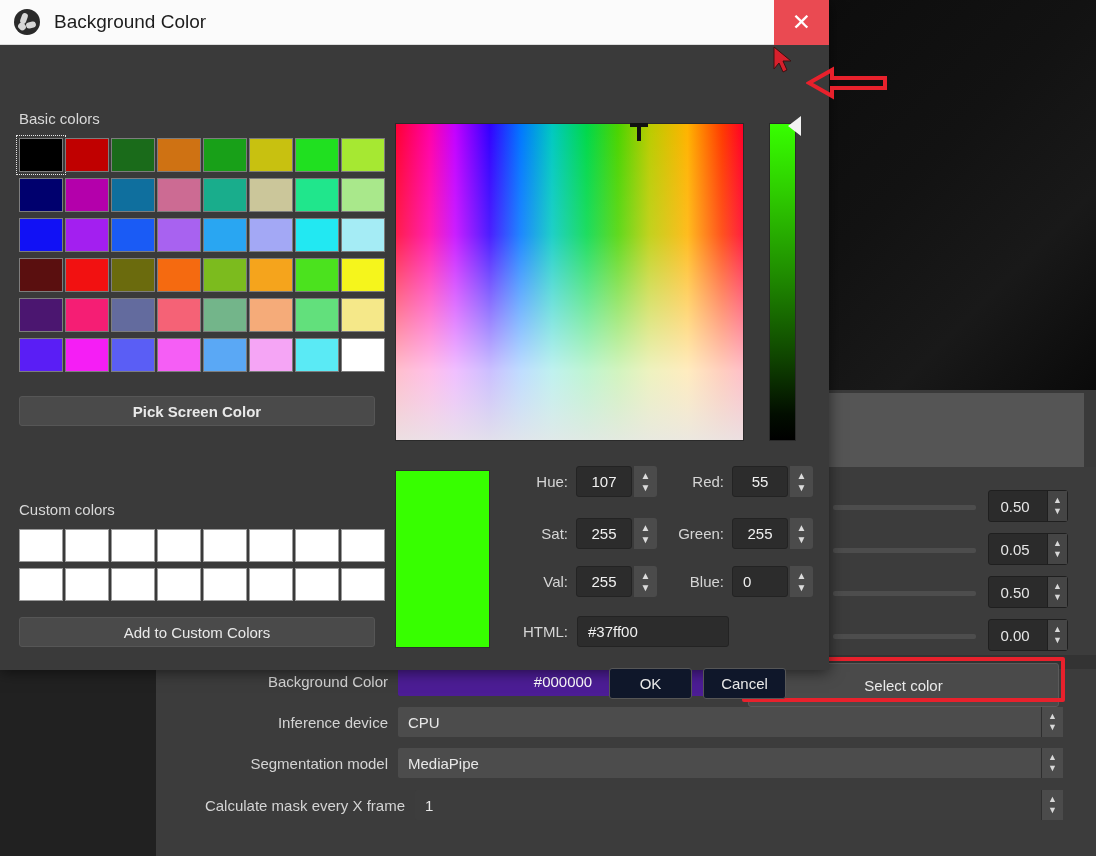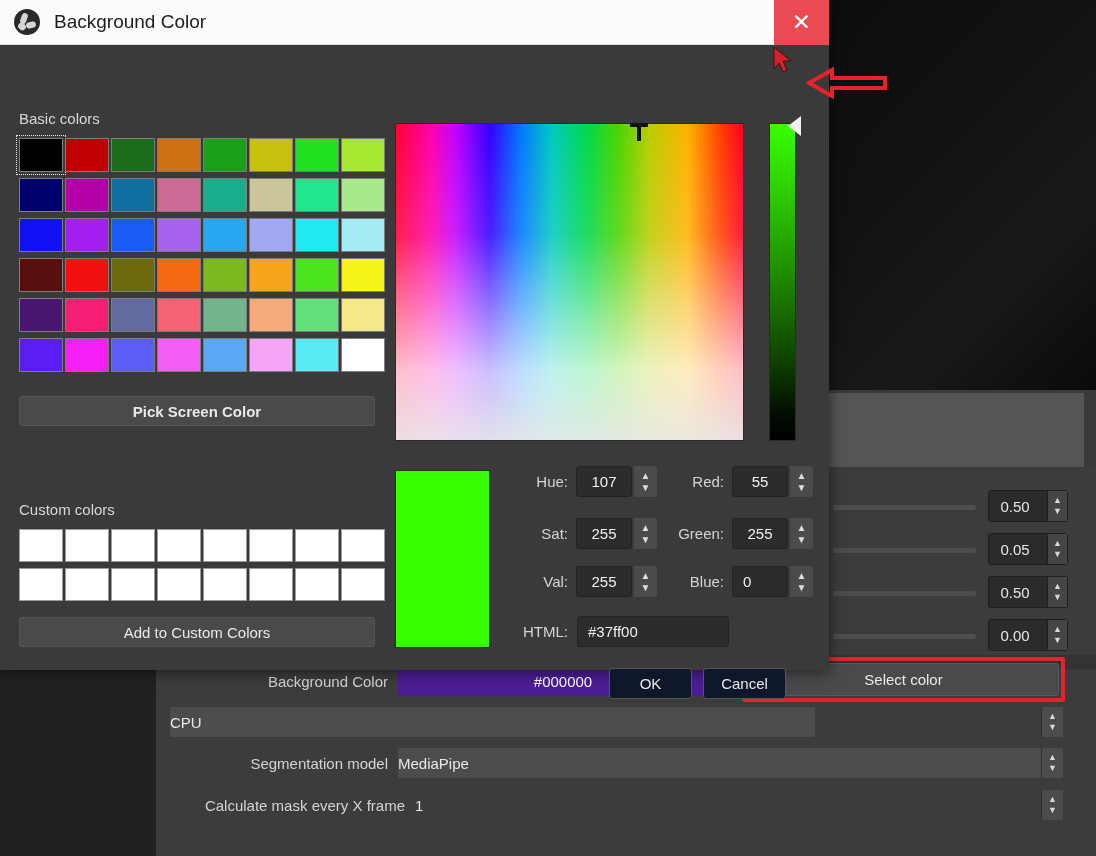--- a/index.html
+++ b/index.html
@@ -45,37 +45,37 @@
   .spin-arrows span { font-size: 9px; line-height: 11px; color: #d8d8d8; }
 
   
   .form-row { position: absolute; display: flex; align-items: center; }
   .form-label {
     color: #d4d4d4; font-size: 15px; text-align: right;
     white-space: nowrap;
   }
   .form-field {
     height: 30px; background: #4c4c4c; border-radius: 2px;
-    display: flex; align-items: center; 
+    display: flex; align-items: center; padding-left: 10px;
     color: #e8e8e8; font-size: 15px;
   }
   .form-field.dark { background: #3d3d3d; }
   .form-field.black {
     background: #4c1d95; justify-content: center; padding-left: 0;
     color: #ffffff;
   }
   .field-spin {
     position: absolute; width: 22px; height: 30px; background: #4c4c4c;
     border-left: 1px solid #2e2e2e;
     display: flex; flex-direction: column; align-items: center; justify-content: center;
   }
   .field-spin span { font-size: 9px; line-height: 11px; color: #d8d8d8; }
 
   .select-color-btn {
-    position: absolute; left: 748px; top: 663px; width: 311px; height: 33px;
+    position: absolute; left: 748px; top: 663px; width: 311px; height: 44px;
     background: #4a4a4a; border: 1px solid #5a5a5a; border-radius: 3px;
     color: #e9e9e9; font-size: 15px;
     display: flex; align-items: center; justify-content: center;
   }
 
   
   .annot-rect {
     position: absolute; left: 742px; top: 657px; width: 323px; height: 45px;
     border: 4px solid #e8212c; border-radius: 2px; pointer-events: none;
   }
@@ -258,20 +258,21 @@
           <span>▼</span>
         </div>
     </div>
 
     <div class="form-row" style="left:160px; top:666px; width:570px;">
       <div class="form-label" style="width:228px">Background Color</div>
       <div class="form-field black" style="width:330px; margin-left:10px;">#000000</div>
     </div>
 
     <div class="form-row" style="left:160px; top:707px; width:905px;">
+      <div class="form-label" style="width:228px">Inference device</div>
       <div class="form-field" style="width:645px; margin-left:10px;">CPU</div>
     </div>
     <div class="field-spin" style="left:1041px; top:707px;">
         <span>▲</span>
         <span>▼</span>
       </div>
 
     <div class="form-row" style="left:160px; top:748px; width:905px;">
       <div class="form-label" style="width:228px">Segmentation model</div>
       <div class="form-field" style="width:645px; margin-left:10px;">MediaPipe</div>

